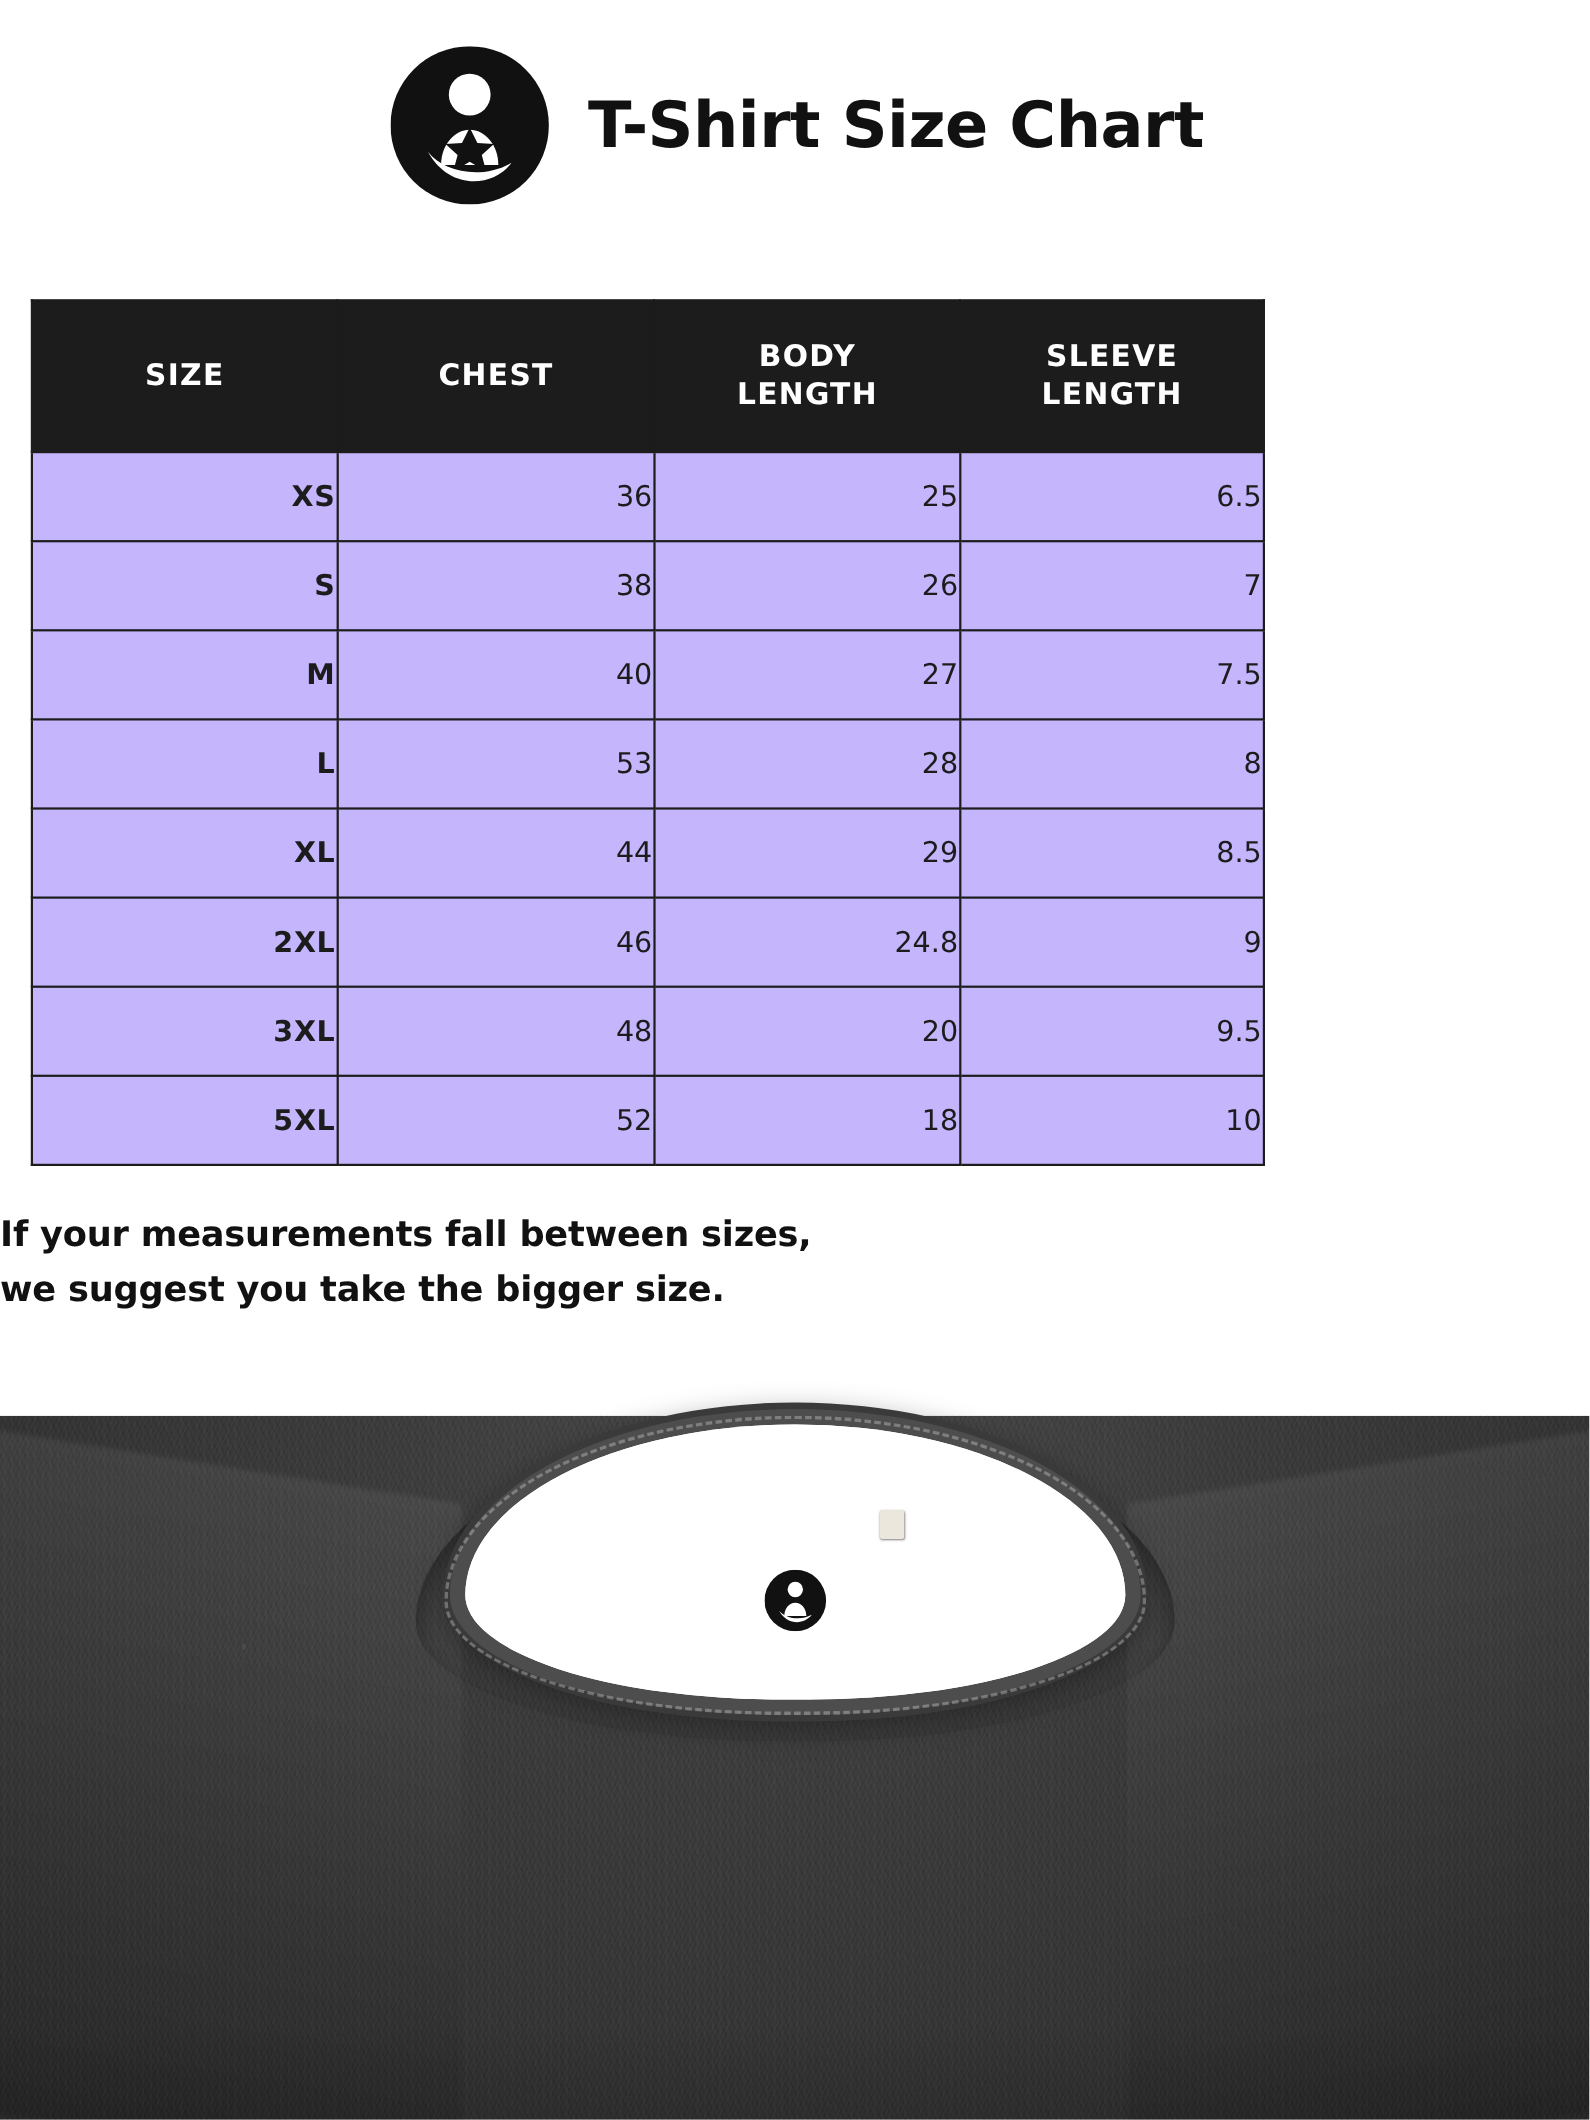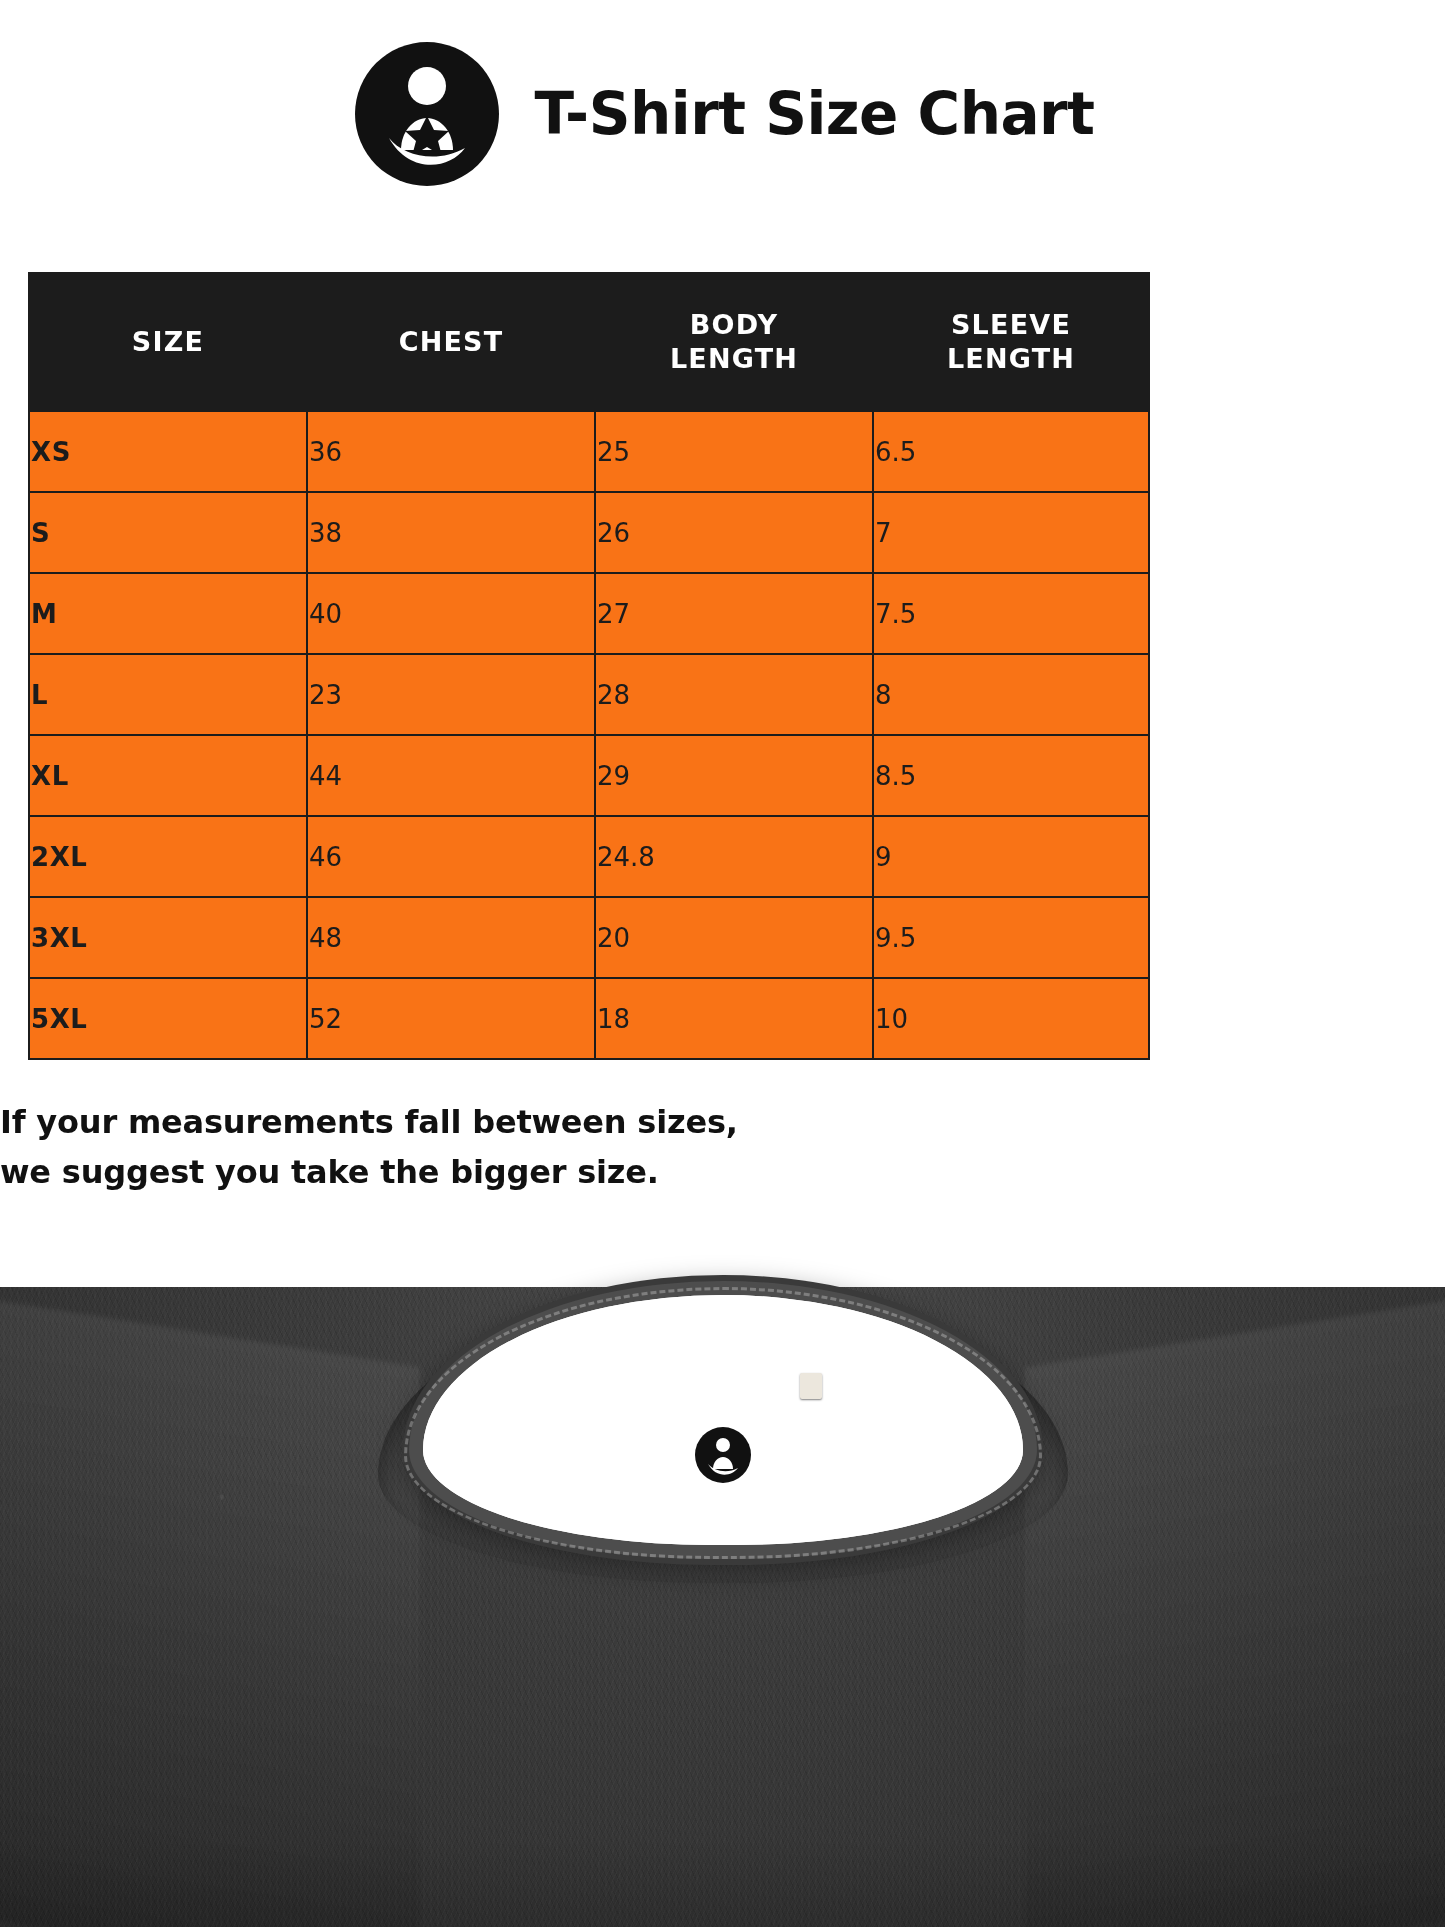--- a/index.html
+++ b/index.html
@@ -71,25 +71,25 @@
     vertical-align: middle;
     text-align: center;
     line-height: 1.25;
     border-color: #1c1c1c;
   }
   thead th .two-line {
     display: block;
   }
   tbody td {
     height: 77px;
-    text-align: left;
+    text-align: right;
     vertical-align: middle;
     font-size: 26px;
     color: #1c1c1c;
-    background: #f97316;
+    background: #c4b5fd;
   }
   tbody td.size-cell {
     font-weight: 700;
     letter-spacing: 0.6px;
   }
   col.c-size  { width: 278px; }
   col.c-chest { width: 288px; }
   col.c-body  { width: 278px; }
   col.c-slv   { width: 276px; }
 
@@ -273,21 +273,21 @@
           <td>7</td>
         </tr>
         <tr>
           <td class="size-cell">M</td>
           <td>40</td>
           <td>27</td>
           <td>7.5</td>
         </tr>
         <tr>
           <td class="size-cell">L</td>
-          <td>23</td>
+          <td>53</td>
           <td>28</td>
           <td>8</td>
         </tr>
         <tr>
           <td class="size-cell">XL</td>
           <td>44</td>
           <td>29</td>
           <td>8.5</td>
         </tr>
         <tr>

